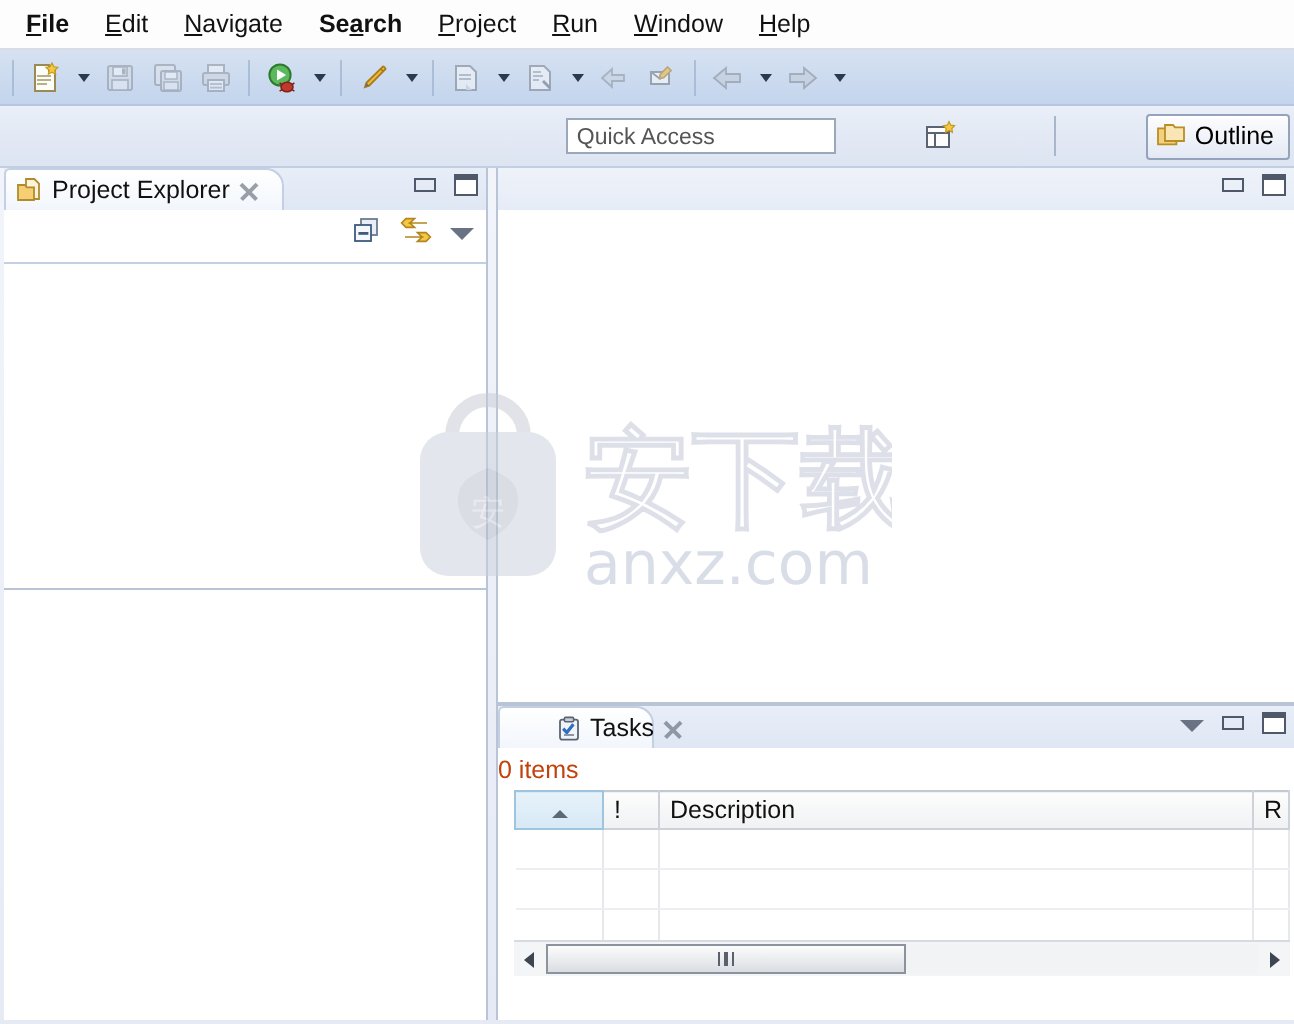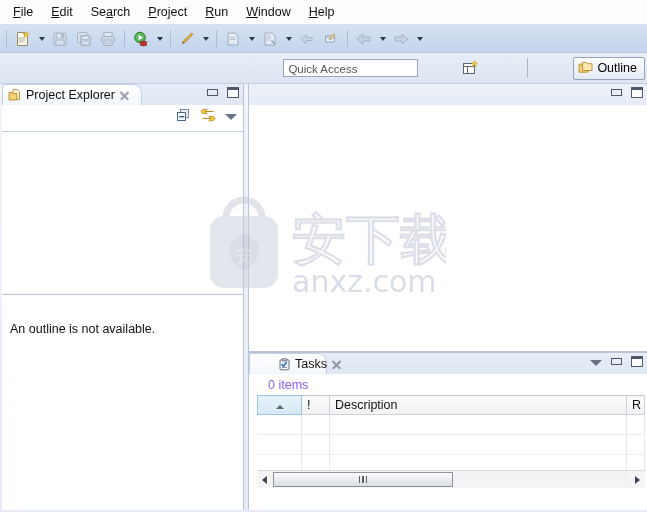--- a/index.html
+++ b/index.html
@@ -70,21 +70,21 @@
   .part-toolrow{height:26px;position:relative;background:#fff;}
   .part-tools{position:absolute;right:6px;top:3px;display:flex;align-items:center;gap:9px;}
   .part-body{position:absolute;left:0;right:0;bottom:0;top:0;background:#fff;overflow:hidden;}
 
   .outline-msg{font-size:12.5px;padding:6px 8px;color:#111;}
 
   
   .frame{position:absolute;border:1px solid #b9c4d6;background:#fff;box-sizing:border-box;}
 
   
-  .tasks-count{font-size:12.5px;padding:4px 0 3px 19px;color:#8b5cf6;background:#fff;}
+  .tasks-count{font-size:12.5px;padding:4px 0 3px 0;color:#c2410c;background:#fff;}
   .tbl{width:100%;border-collapse:collapse;table-layout:fixed;}
   .tbl th{height:19px;font-weight:normal;font-size:12.5px;text-align:left;
           background:linear-gradient(#fdfdfd,#f0f1f3);
           border:1px solid #cdd2da;border-top:1px solid #c3c8d2;
           padding:0 5px;color:#111;box-sizing:border-box;}
   .tbl th.sorted{background:linear-gradient(#e7f2fa,#d6e9f6);border-color:#9fc4dd;text-align:center;}
   .tbl td{height:19px;border-right:1px solid #e6e8ec;border-bottom:1px solid #eceef1;
           background:#fff;padding:0 5px;font-size:12.5px;}
   .sort-asc{display:inline-block;width:0;height:0;border-left:4px solid transparent;
             border-right:4px solid transparent;border-bottom:4px solid #5b6878;}
@@ -107,23 +107,24 @@
   
   .watermark{position:absolute;left:196px;top:196px;width:250px;height:110px;
              pointer-events:none;opacity:.95;}
 </style>
 </head>
 <body>
 
 <div id="app">
 
   <div class="menubar">
-    <div class="menu-item"><span class="mn" style="text-decoration: none;"><u>F</u>ile</span></div>
+    <div class="menu-item"><span class="mn" style="text-decoration: none; font-weight: bold;"><u>F</u>ile</span></div>
     <div class="menu-item"><span class="mn" style="text-decoration: none;"><u>E</u>dit</span></div>
-    <div class="menu-item"><span class="mn" style="text-decoration: none;">Se<u>a</u>rch</span></div>
+    <div class="menu-item"><span class="mn" style="text-decoration: none;"><u>N</u>avigate</span></div>
+    <div class="menu-item"><span class="mn" style="text-decoration: none; font-weight: bold;">Se<u>a</u>rch</span></div>
     <div class="menu-item"><span class="mn" style="text-decoration: none;"><u>P</u>roject</span></div>
     <div class="menu-item"><span class="mn" style="text-decoration: none;"><u>R</u>un</span></div>
     <div class="menu-item"><span class="mn" style="text-decoration: none;"><u>W</u>indow</span></div>
     <div class="menu-item"><span class="mn" style="text-decoration: none;"><u>H</u>elp</span></div>
   </div>
 
   <div class="toolbar">
     <div class="tb-sep"></div>
 
     <div class="tb-btn">
@@ -339,23 +340,20 @@
           </span>
           <span class="btn-vmenu"></span>
         </div>
       </div>
       <div class="part-body" style="top:47px;border-top:1px solid #c3cfe2;">
         <div></div>
       </div>
     </div>
 
     <div class="frame" style="left:2px;top:212px;width:242px;height:216px;border-left:none;border-bottom:none;">
-      <div class="part-body" style="top:21px;">
-        <div class="outline-msg">An outline is not available.</div>
-      </div>
     </div>
 
     <div class="frame" style="left:248px;top:2px;width:399px;height:268px;border-right:none;border-top:none;">
       <div class="part-tabbar" style="background:linear-gradient(#eef2f9,#e6ecf7);">
         <div class="tabbar-btns">
           <span class="btn-min"></span>
           <span class="btn-max"></span>
         </div>
       </div>
       <div class="part-body" style="top:21px;">

